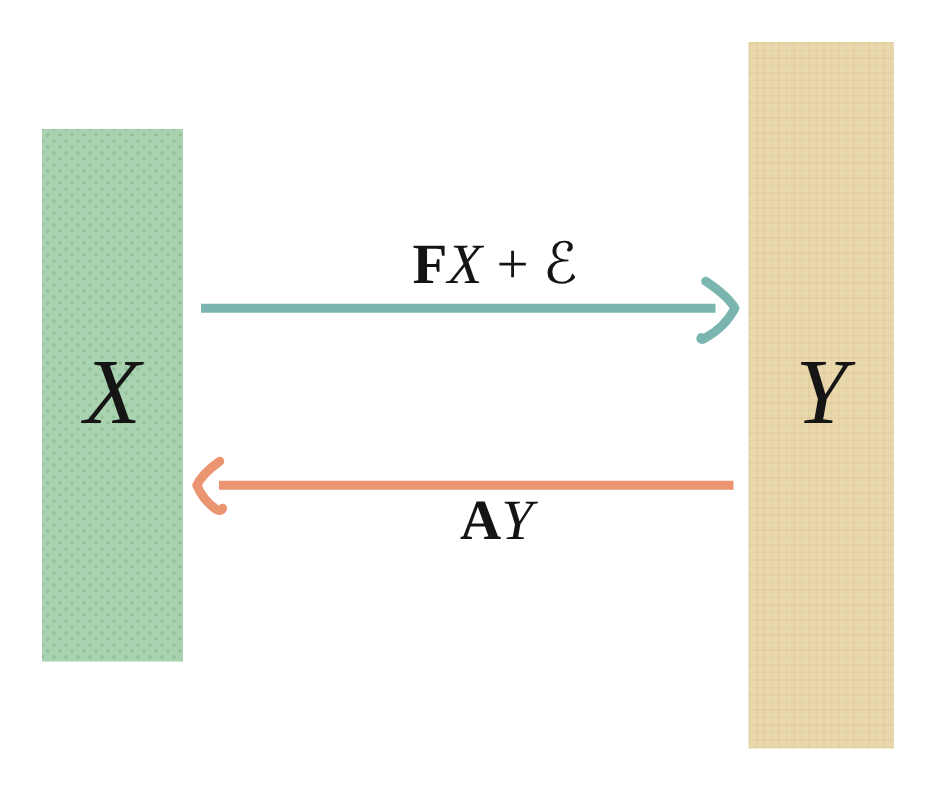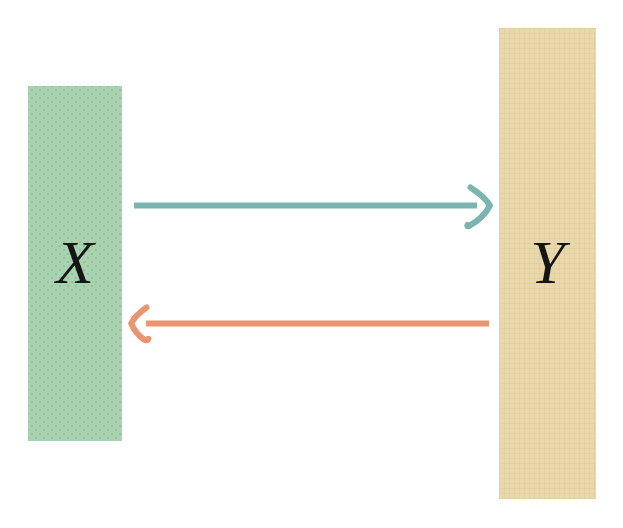--- a/index.html
+++ b/index.html
@@ -90,15 +90,21 @@
       <line x1="134" y1="205.5" x2="477" y2="205.5" stroke-width="6" stroke="#7ab6af"></line>
       <path d="M 470.5 187.5 C 479.5 193.5 486.5 199.5 490 205.5 C 485.5 214 477.5 221.5 469 226 C 467.5 226.8 467 226 467.5 225" fill="none" stroke-width="6" stroke-linecap="round" stroke-linejoin="round" stroke="#7ab6af"></path>
     </g>
 
     <g>
       <line x1="489" y1="323.5" x2="146" y2="323.5" stroke-width="6" stroke="#ea9471"></line>
       <path d="M 146.5 307.5 C 139.5 312.5 133.8 318 131.2 323.5 C 134.2 330.5 139 336 144 339.5 C 146.2 341 148 340.4 148.4 338.8" fill="none" stroke-width="6" stroke-linecap="round" stroke-linejoin="round" stroke="#ea9471"></path>
     </g>
   </svg>
 
+  <div class="arrow-label label-forward">
+    <span class="mb">F</span><span class="mi">X</span><span class="mo"> + </span><span class="ms">ℰ</span>
+  </div>
 
+  <div class="arrow-label label-backward">
+    <span class="mb">A</span><span class="mi">Y</span>
+  </div>
 
 </div>
 
 </body></html>

